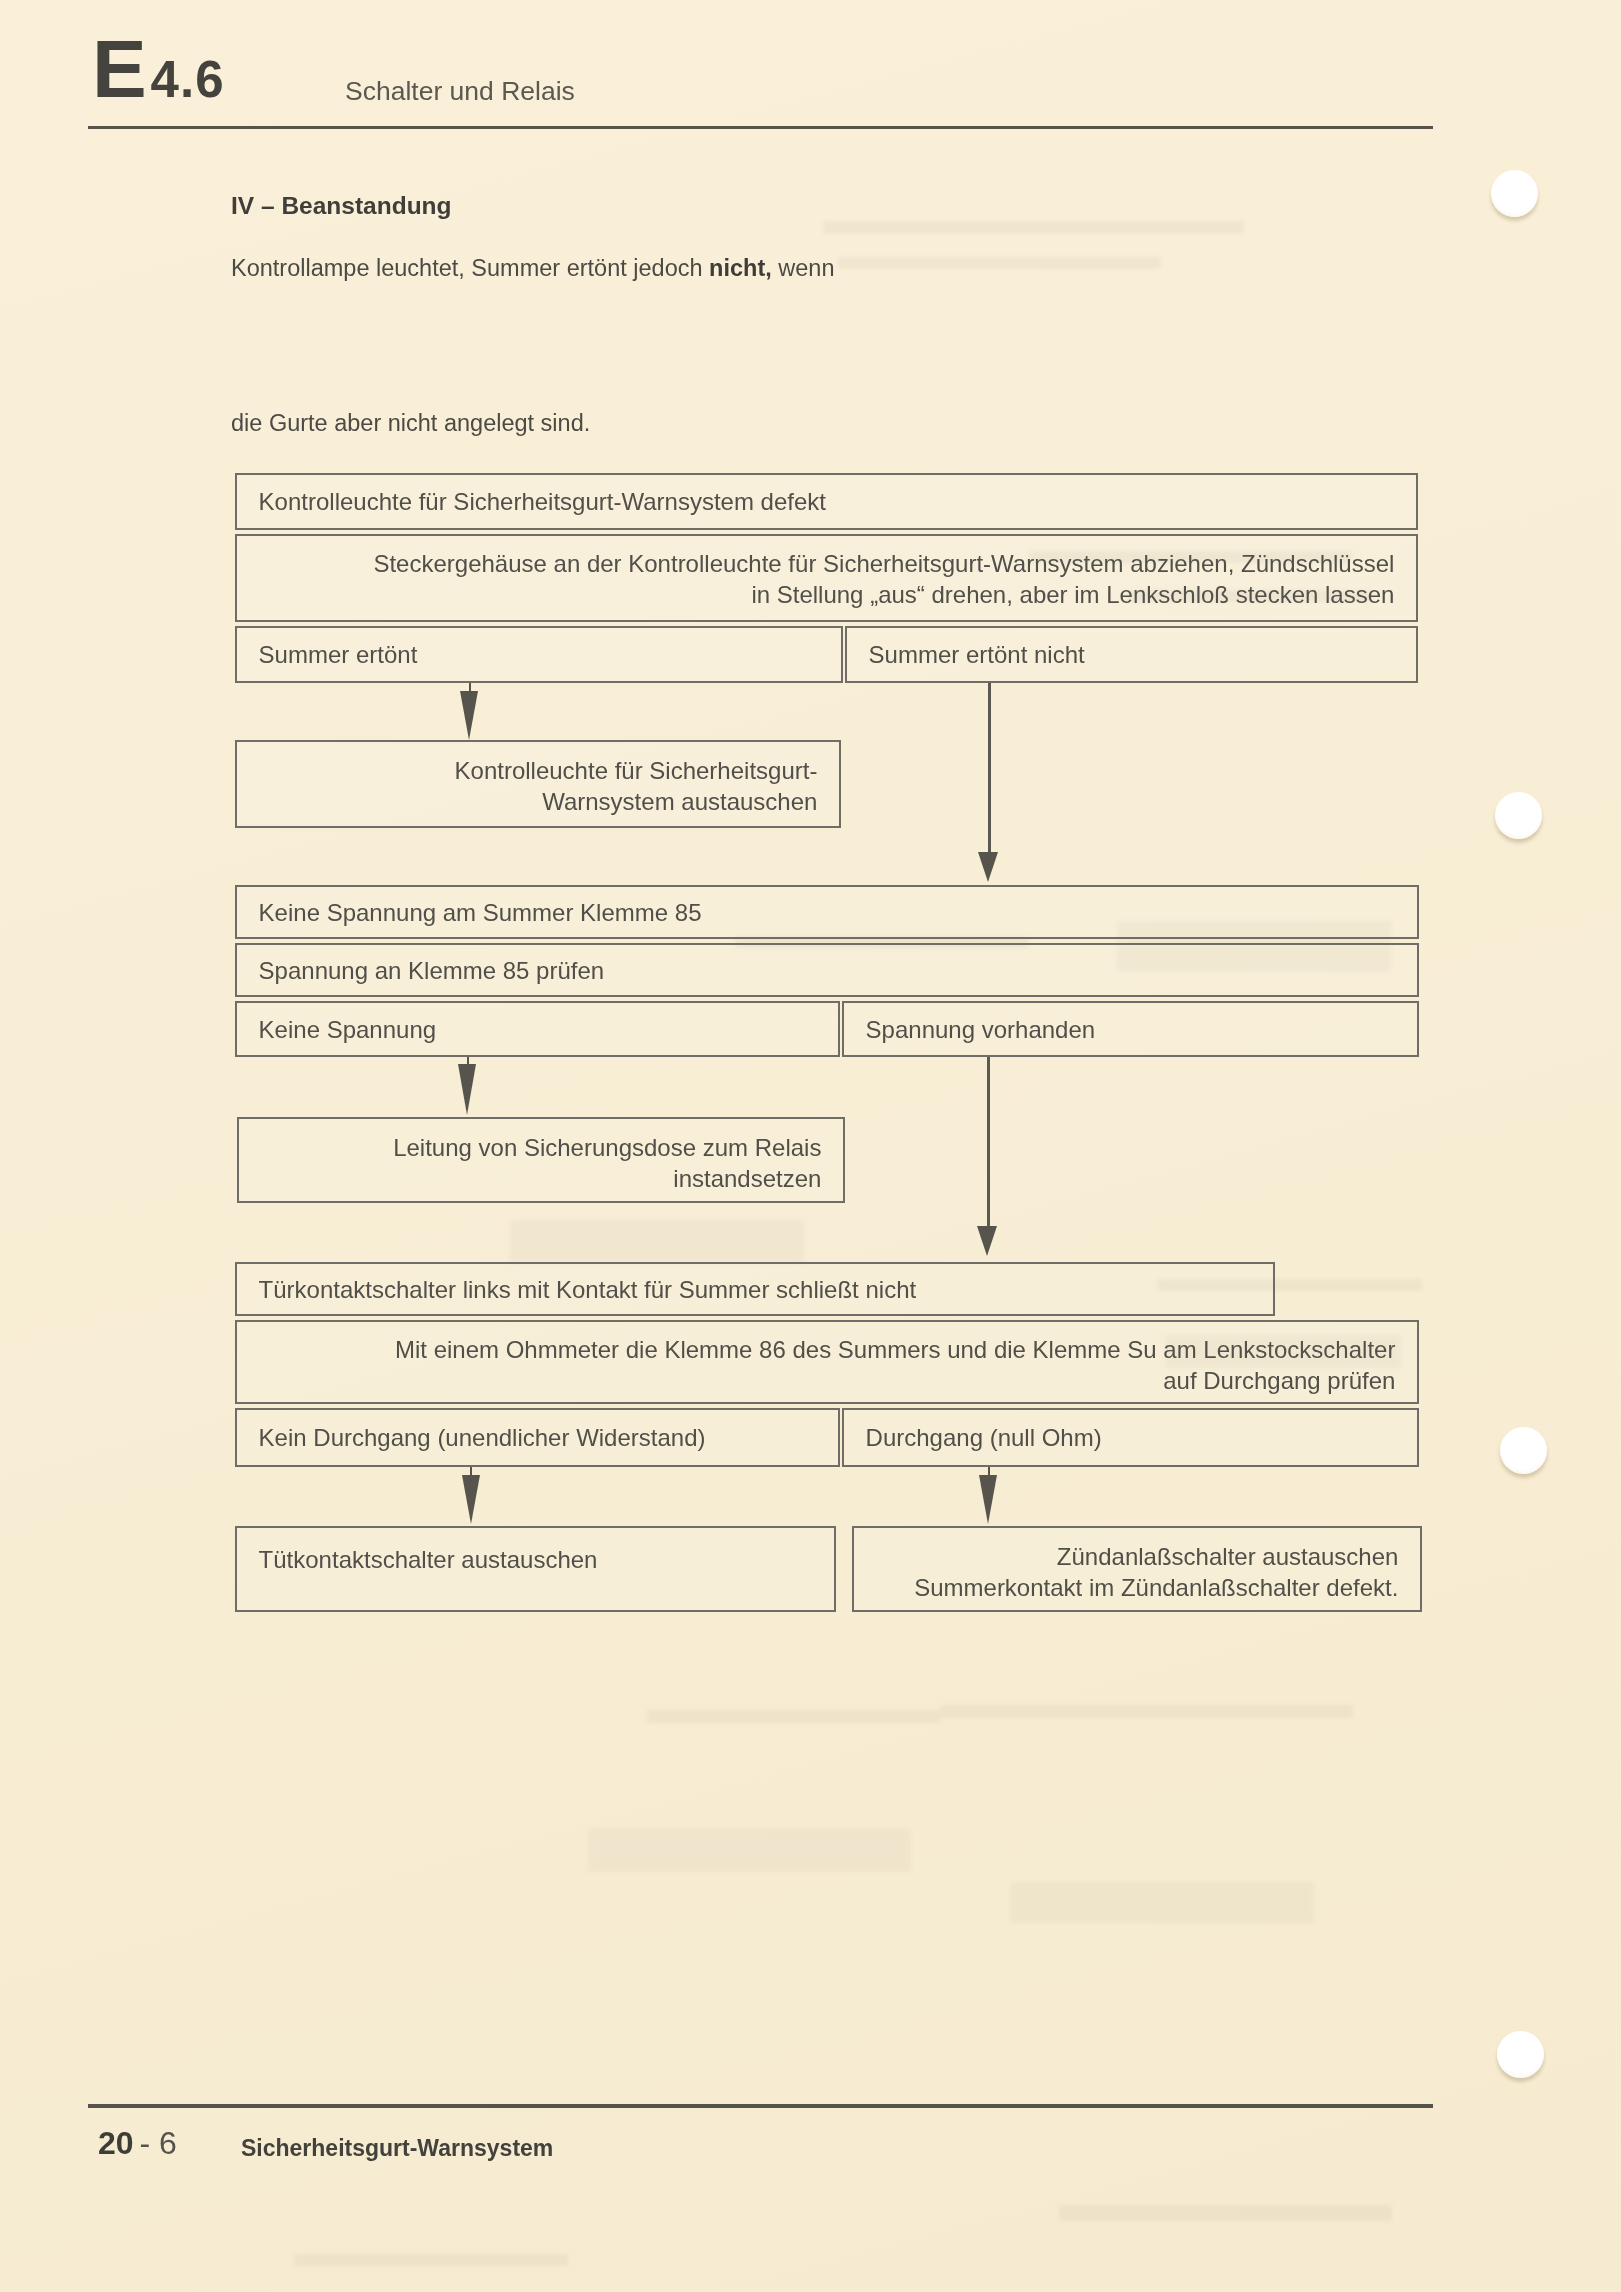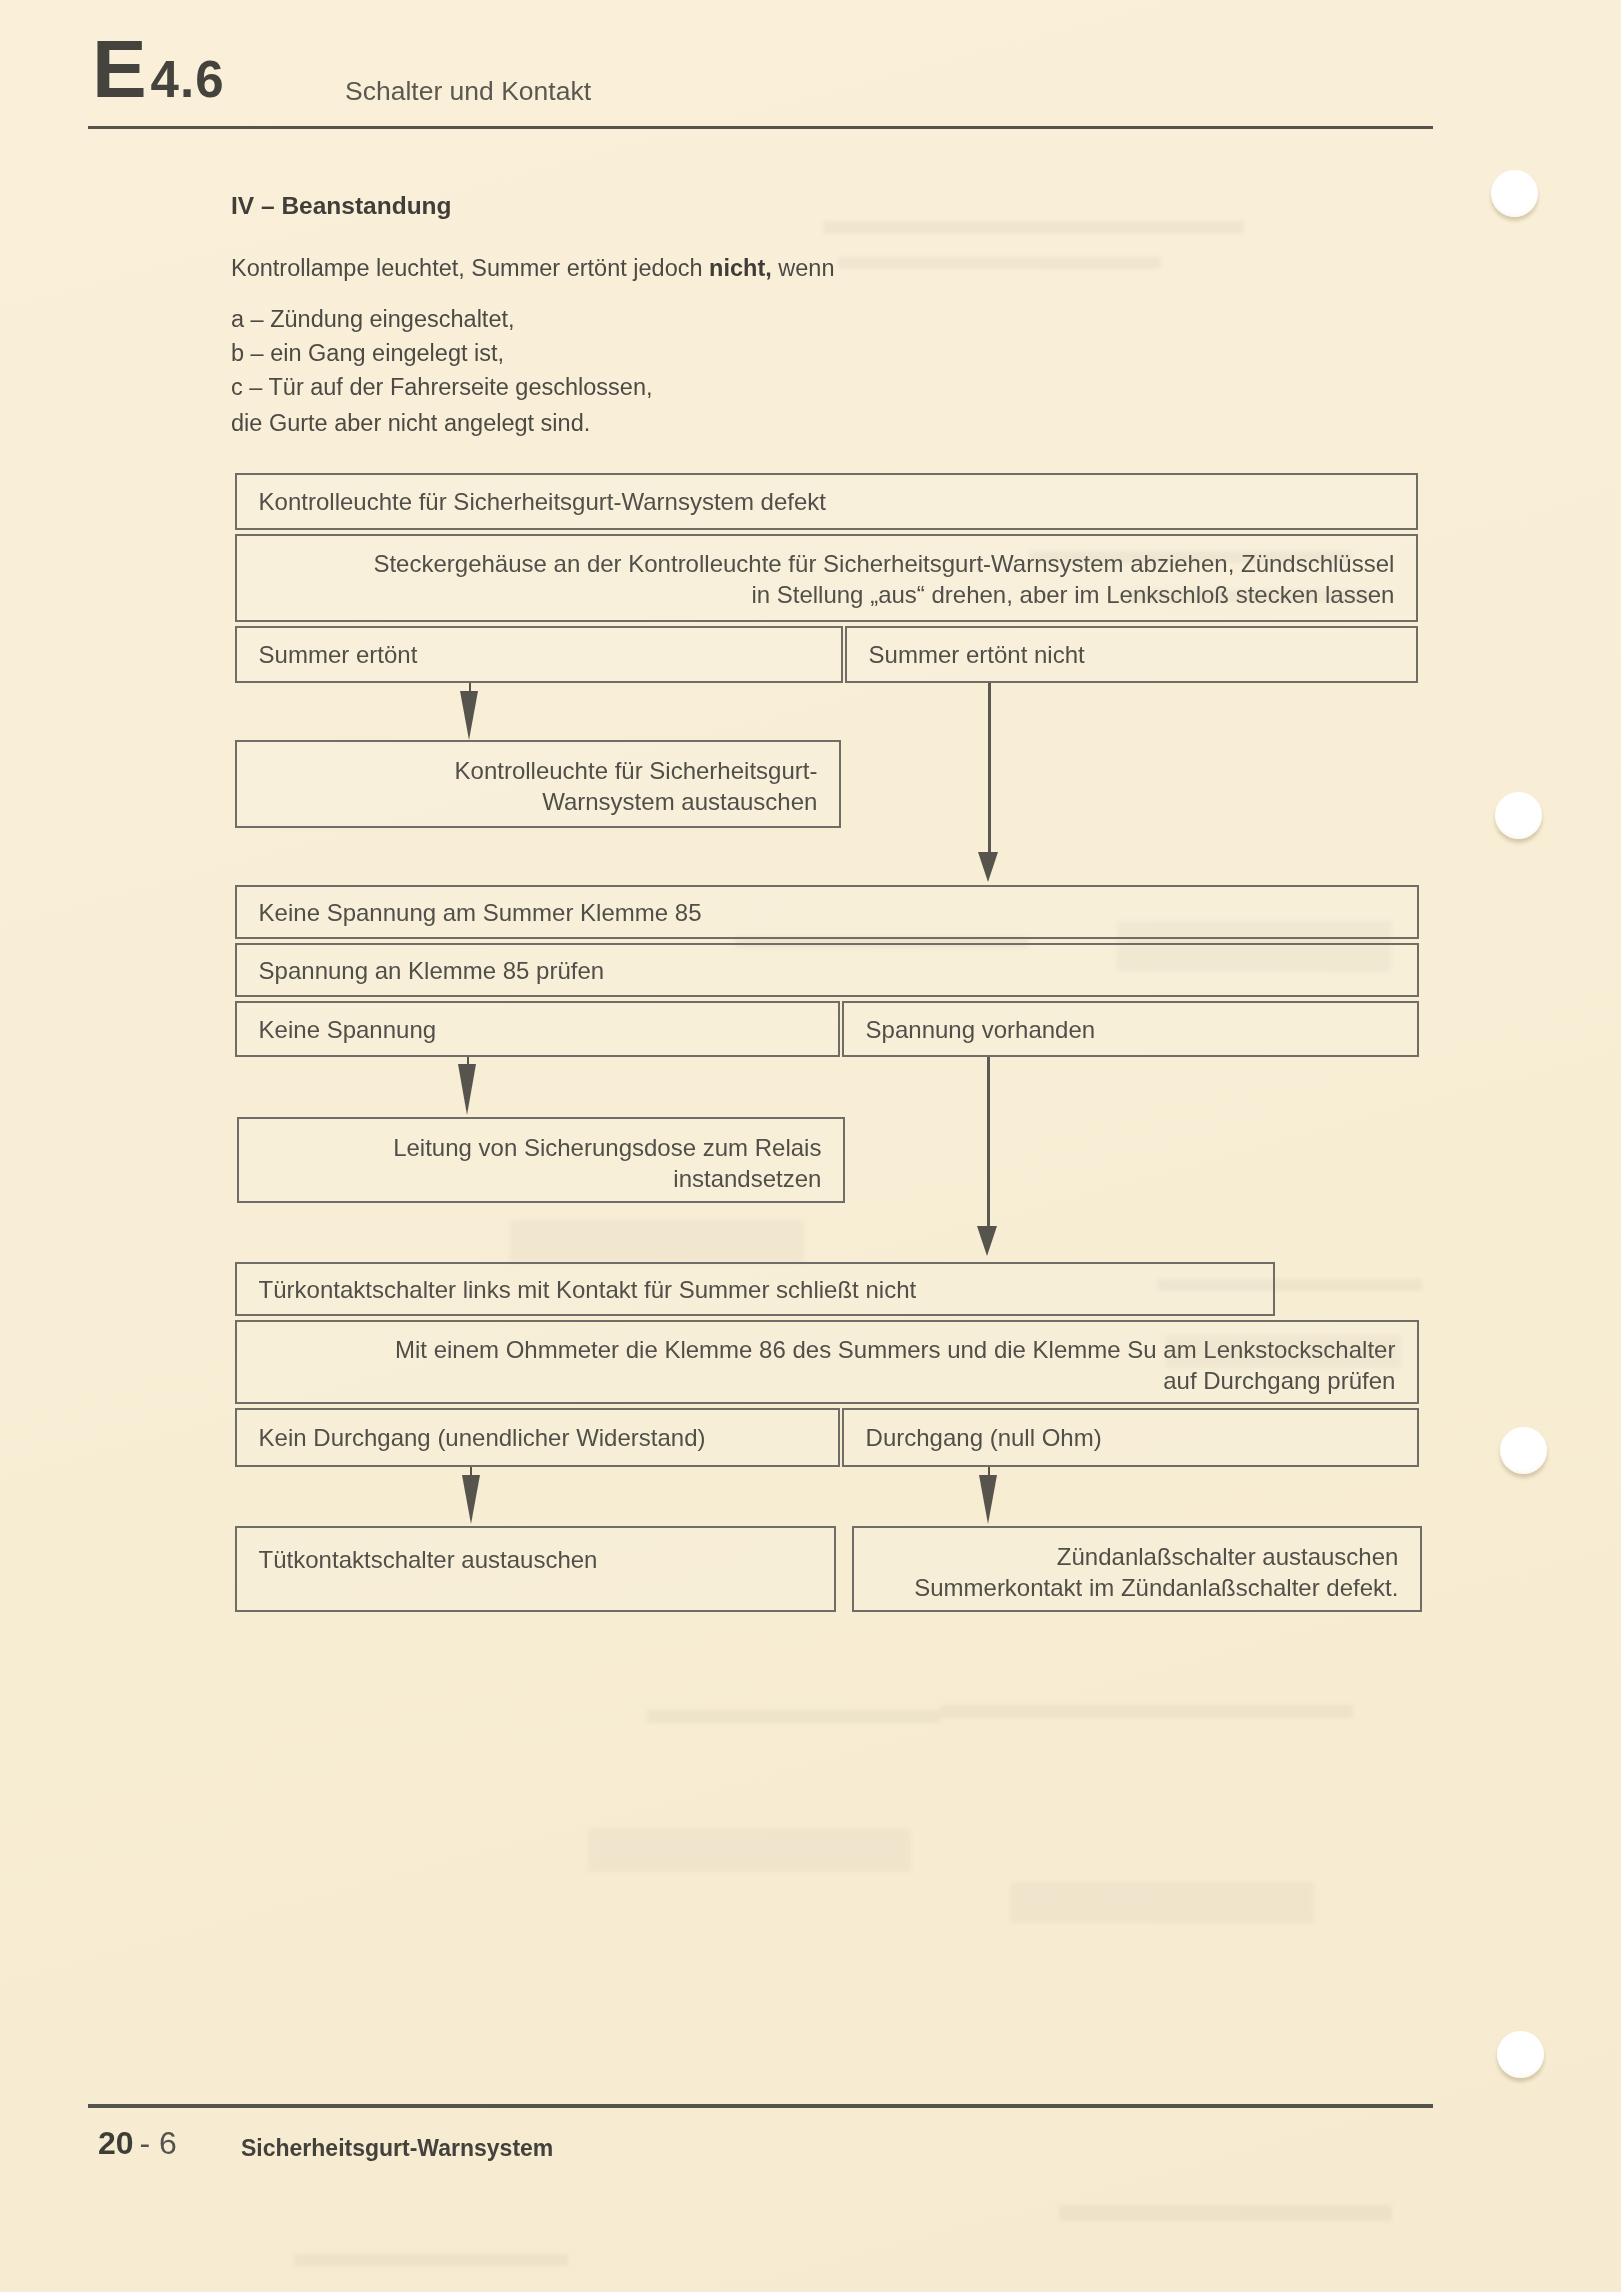--- a/index.html
+++ b/index.html
@@ -59,30 +59,25 @@
   .ghost.block{opacity:0.05;}
 </style>
 </head>
 <body>
 
 <div class="page">
 
   <div class="brand">
     <span class="letter">E</span><span class="number">4.6</span>
   </div>
-  <div class="header-title">Schalter und Kontakt</div>
+  <div class="header-title">Schalter und Relais</div>
   <div class="rule top"></div>
 
   <div class="complaint-heading">IV – Beanstandung</div>
   <div class="complaint-intro"><span>Kontrollampe leuchtet, Summer ertönt jedoch </span><b>nicht,</b><span> wenn</span></div>
-  <div class="complaint-conditions">
-    <div>a – Zündung eingeschaltet,</div>
-    <div>b – ein Gang eingelegt ist,</div>
-    <div>c – Tür auf der Fahrerseite geschlossen,</div>
-  </div>
   <div class="complaint-conclusion">die Gurte aber nicht angelegt sind.</div>
 
   <div class="fbox" style="left:235px;top:473px;width:1183px;height:57px;">
     <span>Kontrolleuchte für Sicherheitsgurt-Warnsystem defekt</span>
   </div>
   <div class="fbox multiline" style="left:235px;top:534px;width:1183px;height:88px;">
     <span class="ln">Steckergehäuse an der Kontrolleuchte für Sicherheitsgurt-Warnsystem abziehen, Zündschlüssel</span>
     <span class="ln">in Stellung „aus“ drehen, aber im Lenkschloß stecken lassen</span>
   </div>
   <div class="fbox" style="left:235px;top:626px;width:608px;height:57px;">

